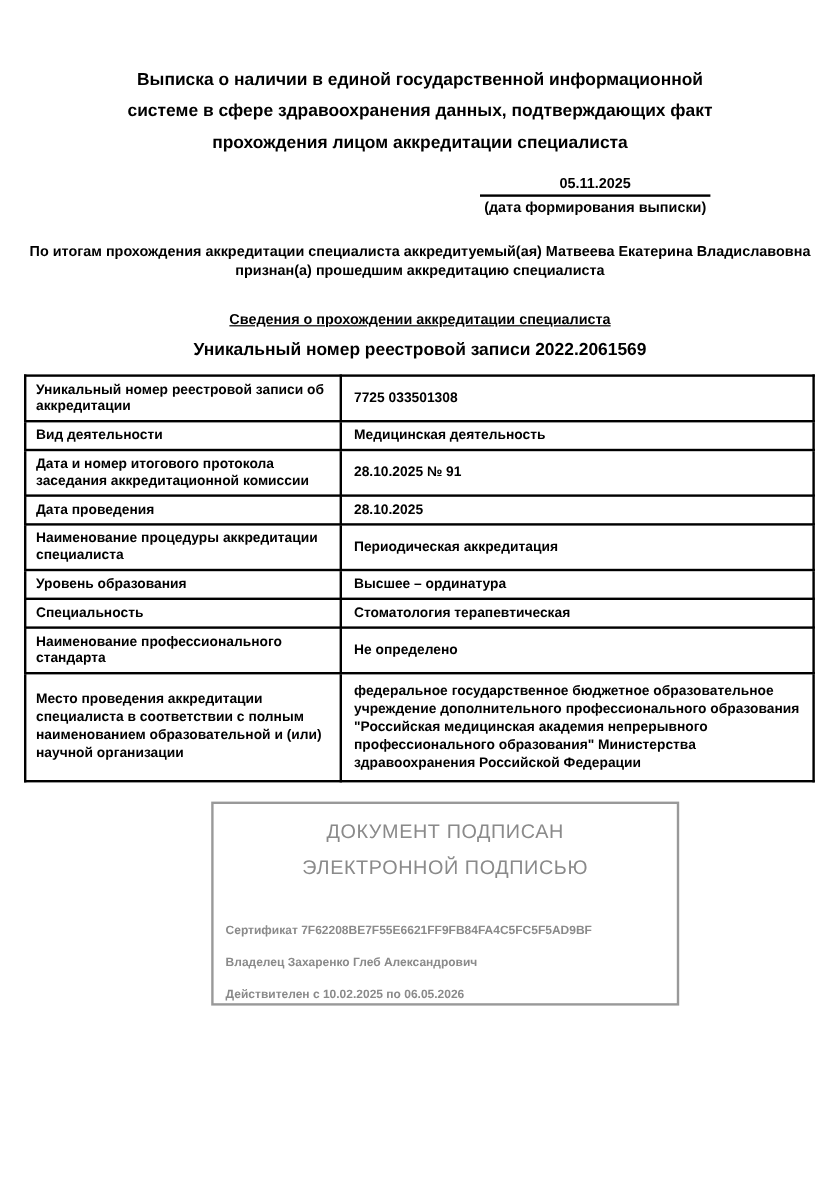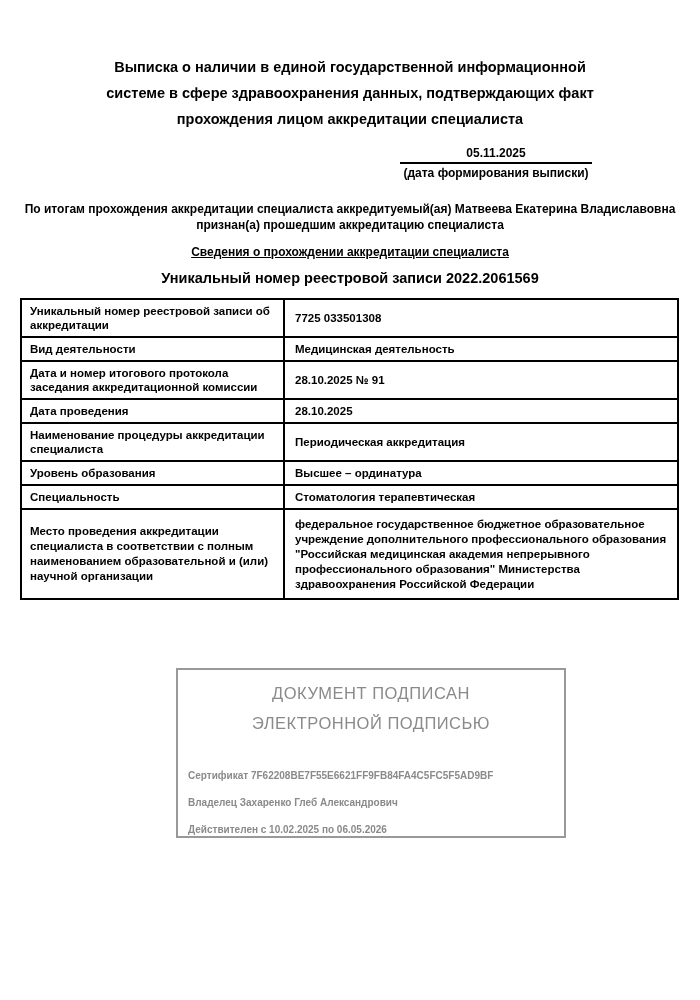--- a/index.html
+++ b/index.html
@@ -36,21 +36,21 @@
     padding-top: 2px;
   }
   .intro {
     margin-top: 21px;
     text-align: center;
     font-size: 12px;
     font-weight: bold;
     line-height: 16px;
   }
   .section-heading {
-    margin-top: 12px;
+    margin-top: 26px;
     text-align: center;
     font-size: 12px;
     font-weight: bold;
     text-decoration: underline;
   }
   .registry-heading {
     margin-top: 11px;
     text-align: center;
     font-size: 14.5px;
     font-weight: bold;
@@ -144,20 +144,24 @@
       <td class="value-cell">Периодическая аккредитация</td>
     </tr>
     <tr class="row-sm">
       <td class="label-cell">Уровень образования</td>
       <td class="value-cell">Высшее – ординатура</td>
     </tr>
     <tr class="row-sm">
       <td class="label-cell">Специальность</td>
       <td class="value-cell">Стоматология терапевтическая</td>
     </tr>
+    <tr class="row-md">
+      <td class="label-cell">Наименование профессионального стандарта</td>
+      <td class="value-cell">Не определено</td>
+    </tr>
     <tr class="row-lg">
       <td class="label-cell">Место проведения аккредитации специалиста в соответствии с полным наименованием образовательной и (или) научной организации</td>
       <td class="value-cell">федеральное государственное бюджетное образовательное учреждение дополнительного профессионального образования "Российская медицинская академия непрерывного профессионального образования" Министерства здравоохранения Российской Федерации</td>
     </tr>
   </tbody>
 </table>
 
 <div class="signature-box">
   <div class="signature-header">
     <div>ДОКУМЕНТ ПОДПИСАН</div>

